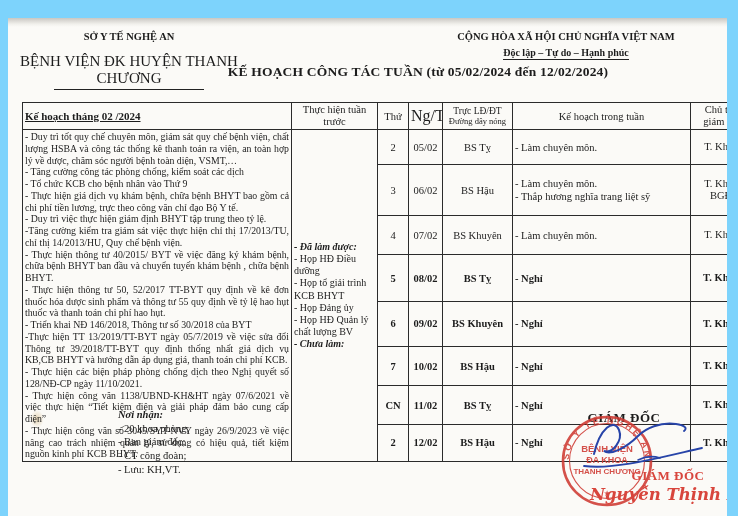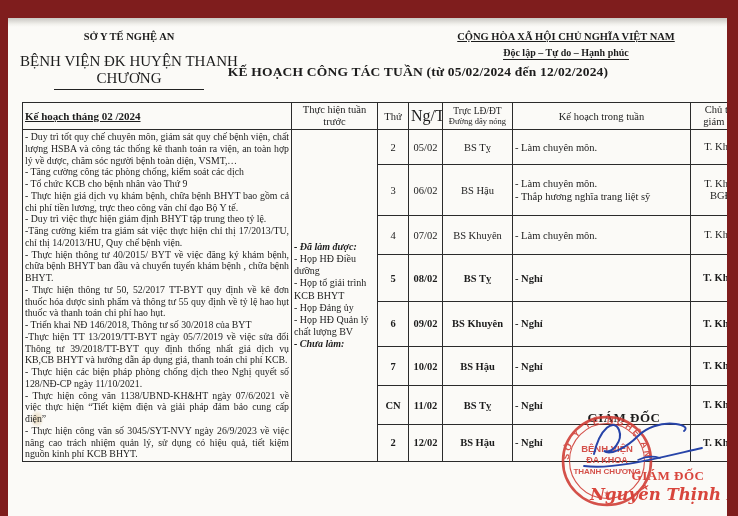--- a/index.html
+++ b/index.html
@@ -1,18 +1,18 @@
 <!DOCTYPE html>
 <html><head>
 <meta charset="utf-8">
 <style>
   html,body{margin:0;padding:0;}
   .page{
     position:relative;width:738px;height:516px;overflow:hidden;
-    background:#7f1d1d;
+    background:#7dd3fc;
     font-family:"Liberation Serif","DejaVu Serif",serif;
     color:#1c1c1c;
   }
   .paper{
     position:absolute;left:8px;top:18px;width:719px;height:498px;
     background:#fbfaf7;overflow:hidden;
   }
   .paper::before{
     content:"";position:absolute;left:0;top:0;width:100%;height:9px;
     background:linear-gradient(#c9c7c2,#f2f1ed 70%,rgba(0,0,0,0));
@@ -20,21 +20,21 @@
   }
   .stain{
     position:absolute;left:22px;top:392px;width:14px;height:18px;border-radius:50%;
     background:radial-gradient(rgba(199,164,96,.45),rgba(199,164,96,0) 70%);
   }
   
   .hdr-left{position:absolute;left:12px;top:13px;width:218px;text-align:center;}
   .hdr-left .l1{font-weight:bold;font-size:10.5px;}
   .hdr-left .l2{font-weight:normal;font-size:15px;margin-top:11px;}
   .hdr-left .rule{width:150px;height:1px;background:#222;margin:2px auto 0;}
-  .hdr-right{position:absolute;left:408px;top:13px;width:300px;text-align:center;text-decoration:underline;}
+  .hdr-right{position:absolute;left:408px;top:13px;width:300px;text-align:center;}
   .hdr-right .l1{font-weight:bold;font-size:10.5px;}
   .hdr-right .l2{font-weight:bold;font-size:10px;margin-top:2px;display:inline-block;
     border-bottom:1px solid #222;padding-bottom:1px;}
   .hdr-right .l3{font-style:italic;font-size:10.5px;margin-top:4px;}
   .doc-title{
     position:absolute;left:95px;top:46px;width:630px;text-align:center;
     font-weight:bold;font-size:13.5px;letter-spacing:.2px;
   }
   
   table.plan{
@@ -201,20 +201,29 @@
       <tr class="row-bold">
         <td class="c-thu" style="height:30px">2</td>
         <td class="c-date">12/02</td>
         <td class="c-doc">BS Hậu</td>
         <td class="c-plan">- Nghỉ</td>
         <td class="c-sup">T. Khoa</td>
       </tr>
     </tbody>
       </table>
 
+    <div class="recipients">
+      <div class="r-lbl">Nơi nhận:</div>
+      <div>
+          <div>- 20 khoa phòng;</div>
+          <div>- Ban giám đốc;</div>
+          <div>- CT công đoàn;</div>
+          <div>- Lưu: KH,VT.</div>
+        </div>
+    </div>
 
     <div class="sig-title">GIÁM ĐỐC</div>
 
     <svg class="stamp" viewBox="0 0 106 106">
       <circle cx="53" cy="53" r="44" fill="none" stroke="#cf3a33" stroke-width="2.6"></circle>
       <circle cx="53" cy="53" r="37.5" fill="none" stroke="#cf3a33" stroke-width="1.1"></circle>
       <defs>
         <path id="arcTop" d="M 15 53 A 38 38 0 0 1 91 53"></path>
       </defs>
       <text font-size="9" font-weight="bold" fill="#cf3a33" letter-spacing="2.5" font-family="Liberation Sans, sans-serif">

